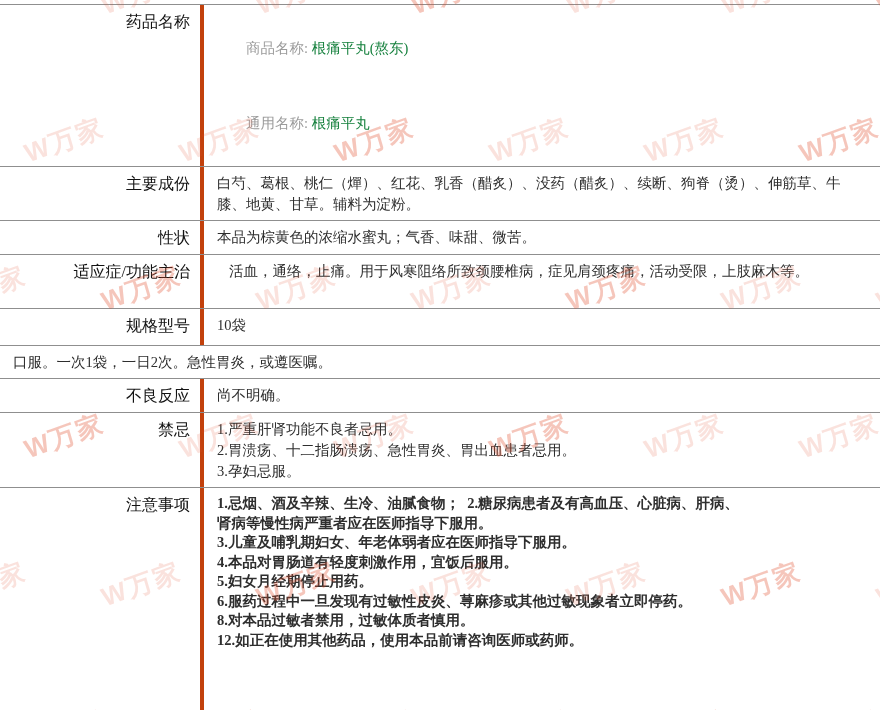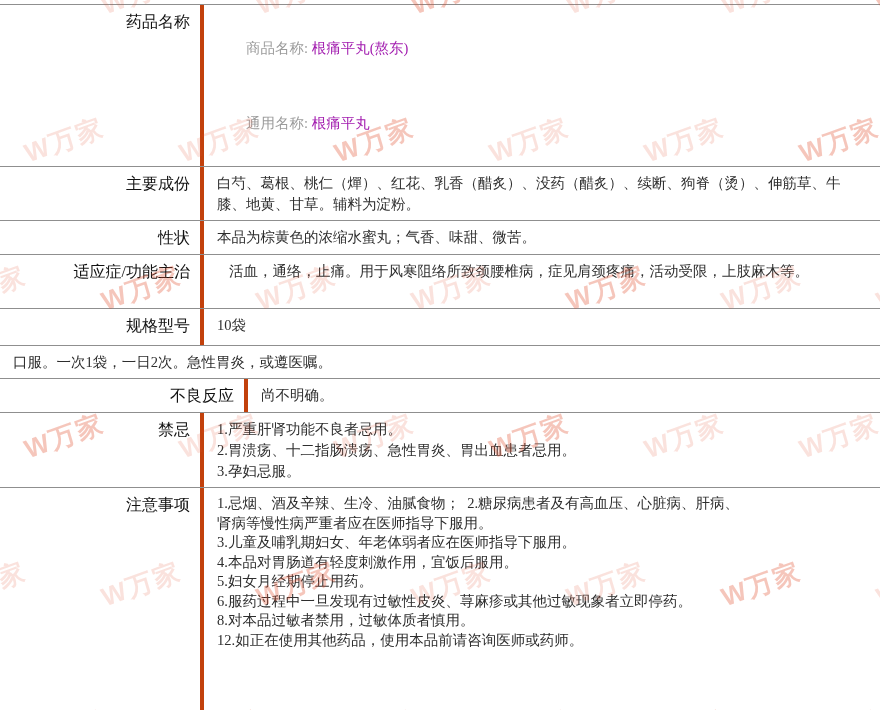--- a/index.html
+++ b/index.html
@@ -28,21 +28,21 @@
     display: flex;
     border-bottom: 1px solid #8f8f8f;
     box-sizing: border-box;
   }
   .row:nth-child(1)  { min-height: 55px; }
   .row:nth-child(2)  { min-height: 52px; }
   .row:nth-child(3)  { min-height: 30px; }
   .row:nth-child(4)  { min-height: 54px; gap: 12px; }
   .row:nth-child(5)  { min-height: 37px; }
   .row:nth-child(6)  { min-height: 32px; }
-  .row:nth-child(7)  { min-height: 32px; padding-left: 44px; }
+  .row:nth-child(7)  { min-height: 32px; }
   .row:nth-child(8)  { min-height: 66px; }
   .row:nth-child(9)  { min-height: 258px; }
   .row:nth-child(10) { min-height: 30px; }
 
   .label-cell {
     width: 204px;
     box-sizing: border-box;
     flex: 0 0 204px;
     border-right: 4px solid #c2410c;
     text-align: right;
@@ -58,30 +58,31 @@
     padding: 6px 14px 5px 13px;
     font-size: 14.5px;
     line-height: 21px;
     color: #2e2e2e;
   }
   .line {
     white-space: pre-wrap;
   }
   .row:nth-child(9) .line {
     line-height: 19.5px;
+    font-weight: bold;
   }
   .pair-line {
     line-height: 25px;
     white-space: pre-wrap;
   }
   .pair-key {
     color: #9b9b9b;
   }
   .pair-value {
-    color: #a21caf;
+    color: #15803d;
   }
 
   
   .watermark-layer {
     position: absolute;
     left: 0;
     top: 0;
     width: 880px;
     height: 710px;
     z-index: 2;

